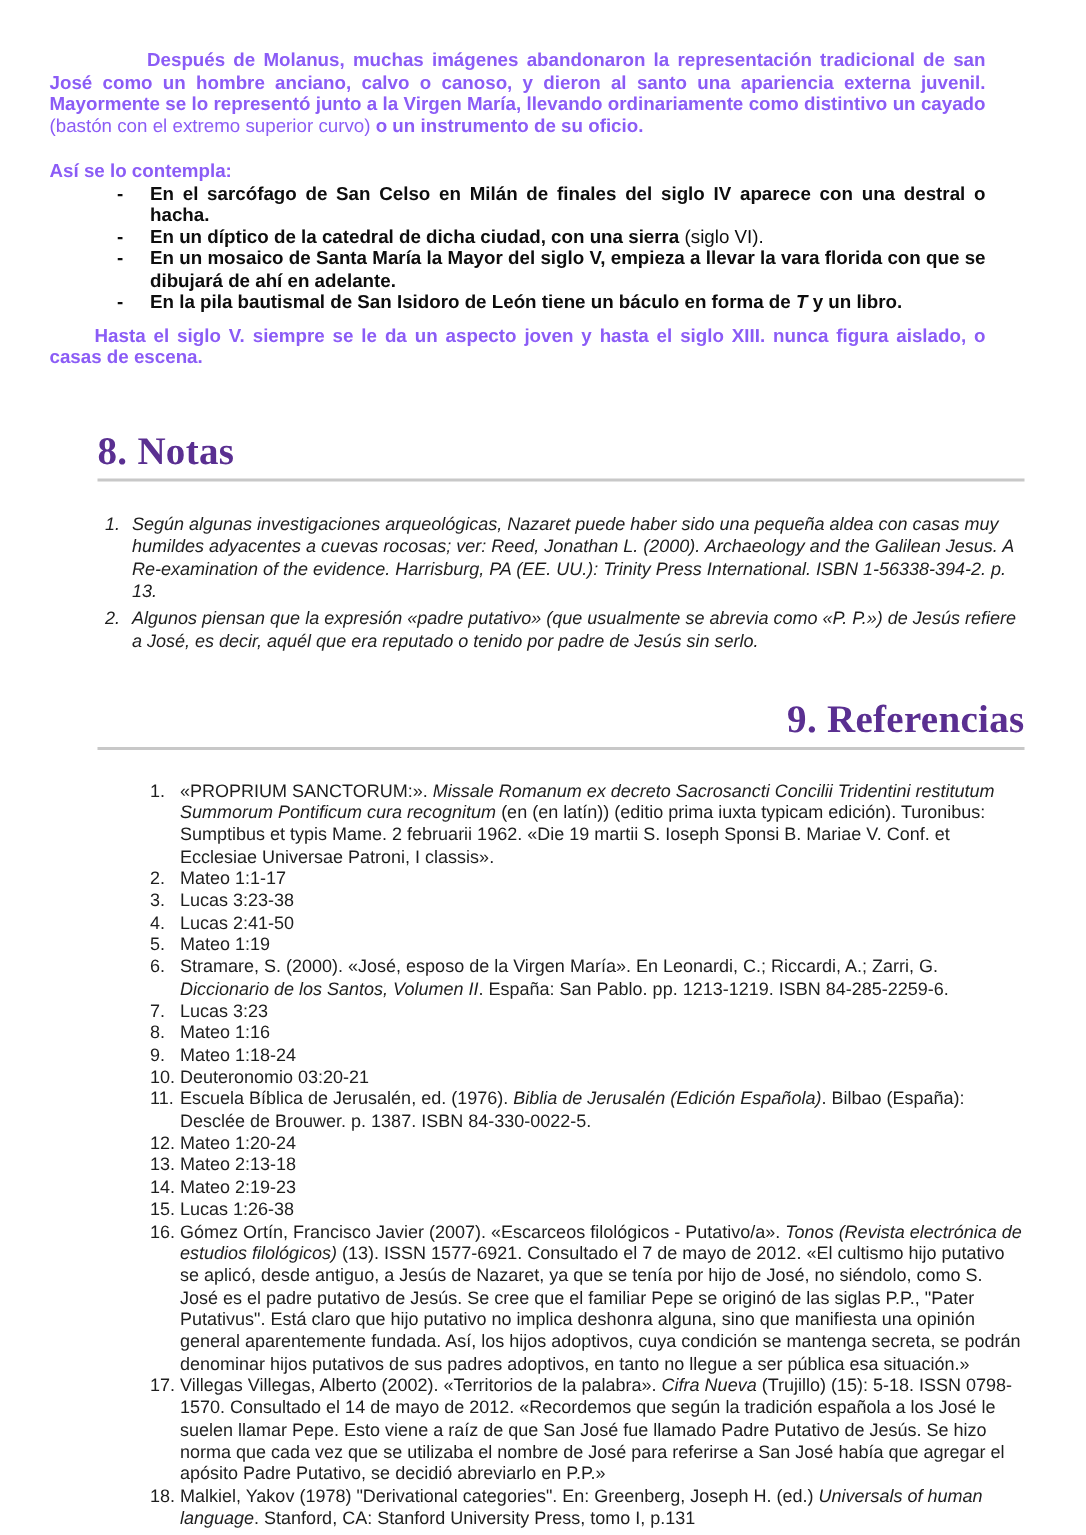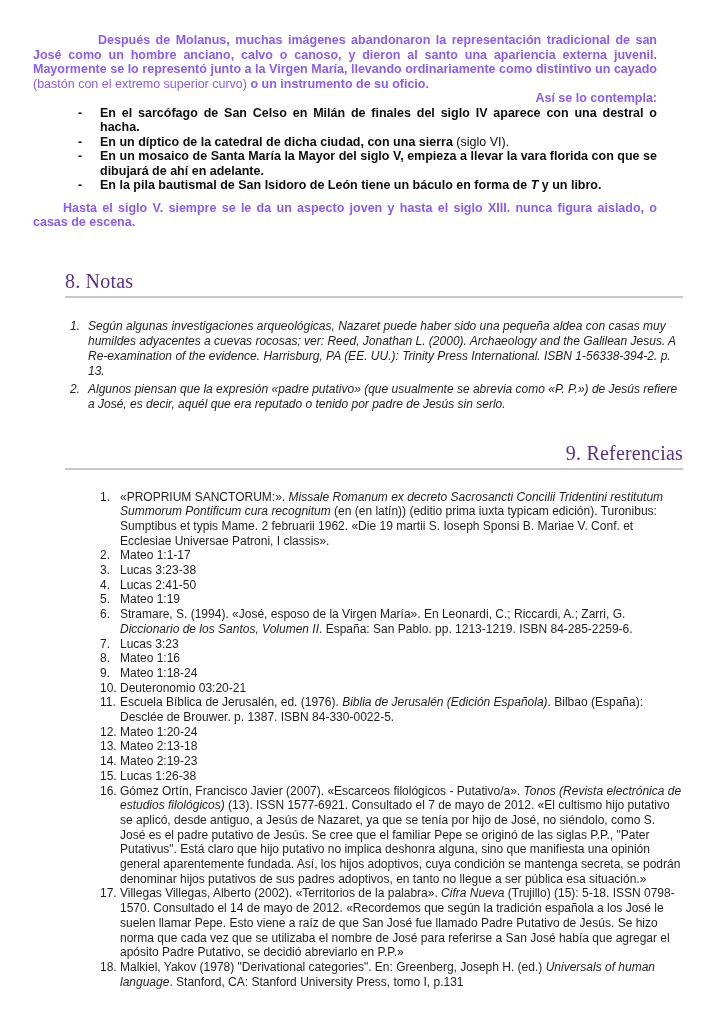--- a/index.html
+++ b/index.html
@@ -31,21 +31,21 @@
 
   
   .intro-para {
     font-size: 12.5px;
     line-height: 14.5px;
     margin: 0 26px 0 0;
     text-align: justify;
     color: #8b5cf6;
   }
   .opening { text-indent: 65px; }
-  .lead-in { margin-top: 0; font-weight: 700; text-align: right; }
+  .lead-in { margin-top: 16px; font-weight: 700; text-align: left; }
   .closing { margin-top: 8px; text-indent: 30px; font-weight: 700; }
 
   .dash-list { margin: 0 26px 0 0; }
   .dash-item {
     position: relative;
     padding-left: 67px;
     font-weight: 700;
     font-size: 12.5px;
     line-height: 14.5px;
     text-align: justify;
@@ -54,22 +54,22 @@
   .dash-item > .item-marker {
     position: absolute;
     left: 45px;
     top: 0;
     font-weight: 700;
   }
 
   
   .section-heading {
     font-family: "Liberation Serif", "DejaVu Serif", serif;
-    font-size: 20px;
-    font-weight: 400;
+    font-size: 26px;
+    font-weight: 700;
     letter-spacing: 0.2px;
     color: #5a2f91;
     margin: 0 0 0 32px;
     padding-bottom: 3px;
     border-bottom: 2px solid #c8c8c8;
   }
   .heading-notas { margin-top: 40px; }
   .heading-referencias { margin-top: 30px; text-align: right; }
 
   
@@ -133,21 +133,21 @@
     </div>
 
   <h2 class="section-heading heading-referencias">9. Referencias</h2>
 
   <div class="num-list refs-list">
       <div class="reference-item"><span class="item-marker">1.</span><span class="item-body"><span class="run-r">«PROPRIUM SANCTORUM:». </span><span class="run-i">Missale Romanum ex decreto Sacrosancti Concilii Tridentini restitutum Summorum Pontificum cura recognitum</span><span class="run-r"> (en (en latín)) (editio prima iuxta typicam edición). Turonibus: Sumptibus et typis Mame. 2 februarii 1962. «Die 19 martii S. Ioseph Sponsi B. Mariae V. Conf. et Ecclesiae Universae Patroni, I classis».</span></span></div>
       <div class="reference-item"><span class="item-marker">2.</span><span class="item-body"><span class="run-r">Mateo 1:1-17</span></span></div>
       <div class="reference-item"><span class="item-marker">3.</span><span class="item-body"><span class="run-r">Lucas 3:23-38</span></span></div>
       <div class="reference-item"><span class="item-marker">4.</span><span class="item-body"><span class="run-r">Lucas 2:41-50</span></span></div>
       <div class="reference-item"><span class="item-marker">5.</span><span class="item-body"><span class="run-r">Mateo 1:19</span></span></div>
-      <div class="reference-item"><span class="item-marker">6.</span><span class="item-body"><span class="run-r">Stramare, S. (1994). «José, esposo de la Virgen María». En Leonardi, C.; Riccardi, A.; Zarri, G. </span><span class="run-i">Diccionario de los Santos, Volumen II</span><span class="run-r">. España: San Pablo. pp. 1213-1219. ISBN 84-285-2259-6.</span></span></div>
+      <div class="reference-item"><span class="item-marker">6.</span><span class="item-body"><span class="run-r">Stramare, S. (2000). «José, esposo de la Virgen María». En Leonardi, C.; Riccardi, A.; Zarri, G. </span><span class="run-i">Diccionario de los Santos, Volumen II</span><span class="run-r">. España: San Pablo. pp. 1213-1219. ISBN 84-285-2259-6.</span></span></div>
       <div class="reference-item"><span class="item-marker">7.</span><span class="item-body"><span class="run-r">Lucas 3:23</span></span></div>
       <div class="reference-item"><span class="item-marker">8.</span><span class="item-body"><span class="run-r">Mateo 1:16</span></span></div>
       <div class="reference-item"><span class="item-marker">9.</span><span class="item-body"><span class="run-r">Mateo 1:18-24</span></span></div>
       <div class="reference-item"><span class="item-marker">10.</span><span class="item-body"><span class="run-r">Deuteronomio 03:20-21</span></span></div>
       <div class="reference-item"><span class="item-marker">11.</span><span class="item-body"><span class="run-r">Escuela Bíblica de Jerusalén, ed. (1976). </span><span class="run-i">Biblia de Jerusalén (Edición Española)</span><span class="run-r">. Bilbao (España): Desclée de Brouwer. p. 1387. ISBN 84-330-0022-5.</span></span></div>
       <div class="reference-item"><span class="item-marker">12.</span><span class="item-body"><span class="run-r">Mateo 1:20-24</span></span></div>
       <div class="reference-item"><span class="item-marker">13.</span><span class="item-body"><span class="run-r">Mateo 2:13-18</span></span></div>
       <div class="reference-item"><span class="item-marker">14.</span><span class="item-body"><span class="run-r">Mateo 2:19-23</span></span></div>
       <div class="reference-item"><span class="item-marker">15.</span><span class="item-body"><span class="run-r">Lucas 1:26-38</span></span></div>
       <div class="reference-item"><span class="item-marker">16.</span><span class="item-body"><span class="run-r">Gómez Ortín, Francisco Javier (2007). «Escarceos filológicos - Putativo/a». </span><span class="run-i">Tonos (Revista electrónica de estudios filológicos)</span><span class="run-r"> (13). ISSN 1577-6921. Consultado el 7 de mayo de 2012. «El cultismo hijo putativo se aplicó, desde antiguo, a Jesús de Nazaret, ya que se tenía por hijo de José, no siéndolo, como S. José es el padre putativo de Jesús. Se cree que el familiar Pepe se originó de las siglas P.P., "Pater Putativus". Está claro que hijo putativo no implica deshonra alguna, sino que manifiesta una opinión general aparentemente fundada. Así, los hijos adoptivos, cuya condición se mantenga secreta, se podrán denominar hijos putativos de sus padres adoptivos, en tanto no llegue a ser pública esa situación.»</span></span></div>

